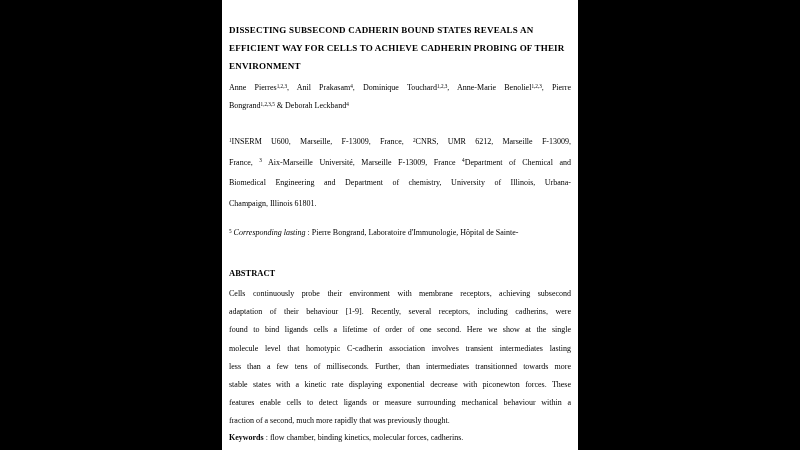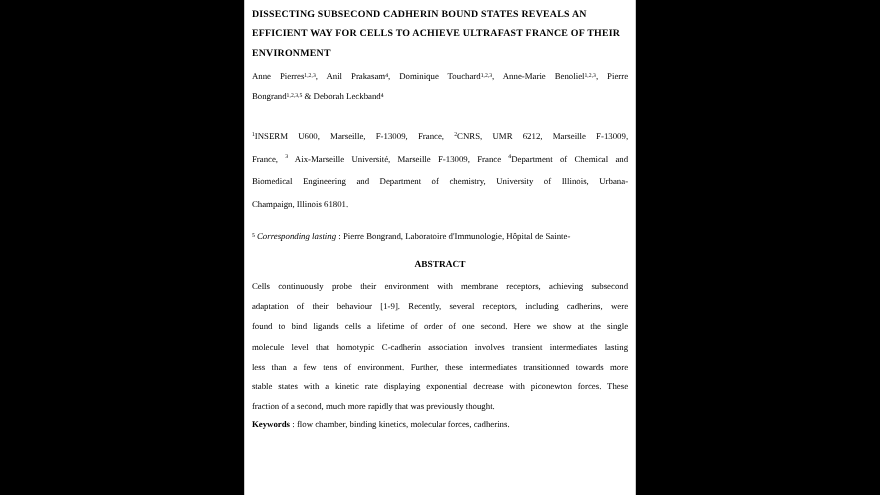--- a/index.html
+++ b/index.html
@@ -10,21 +10,21 @@
   }
   .stage {
     width: 800px; height: 450px;
     display: flex; justify-content: center;
     background: #000; overflow: hidden;
   }
   .page {
     width: 356px; height: 450px;
     background: #fff; color: #000;
     box-sizing: border-box;
-    padding: 3px 7px 0 7px;
+    padding: 21px 7px 0 7px;
     overflow: hidden;
   }
   .block { margin: 0; }
   .line {
     display: block;
     white-space: nowrap;
     overflow: hidden;
   }
   
   .just .line { text-align: justify; text-align-last: justify; }
@@ -40,22 +40,21 @@
   .authors { margin-top: 4px; }
   .authors .line { font-size: 8px; line-height: 18px; }
 
   .affil { margin-top: 17px; }
   .affil .line { font-size: 8px; line-height: 20.5px; }
 
   .corresp { margin-top: 9px; }
   .corresp .line { font-size: 8px; line-height: 20px; }
 
   .abstract-heading {
-    margin-top: 6px;
-    text-align: center;
+    margin-top: 21px;
     font-weight: bold;
     font-size: 8.5px;
     line-height: 18px;
   }
   .abstract { margin-top: 3px; }
   .abstract .line { font-size: 8px; line-height: 18.2px; }
 
   .keywords { margin-top: 0; }
   .keywords .line { font-size: 8px; line-height: 14px; text-align: left; }
 
@@ -68,21 +67,21 @@
   }
 </style>
 </head>
 <body>
 
 <div class="stage">
   <div class="page">
 
     <div class="block title">
         <div class="line">DISSECTING SUBSECOND CADHERIN BOUND STATES REVEALS AN</div>
-        <div class="line">EFFICIENT WAY FOR CELLS TO ACHIEVE ULTRAFAST FRANCE OF THEIR</div>
+        <div class="line">EFFICIENT WAY FOR CELLS TO ACHIEVE CADHERIN PROBING OF THEIR</div>
         <div class="line">ENVIRONMENT</div>
       </div>
 
     <div class="block authors just">
         <div class="line">Anne Pierres<sup>1,2,3</sup>, Anil Prakasam<sup>4</sup>, Dominique Touchard<sup>1,2,3</sup>, Anne-Marie Benoliel<sup>1,2,3</sup>, Pierre</div>
         <div class="line">Bongrand<sup>1,2,3,5</sup> &amp; Deborah Leckband<sup>4</sup></div>
       </div>
 
     <div class="block affil just">
         <div class="line"><sup>1</sup>INSERM U600, Marseille, F-13009, France, <sup>2</sup>CNRS, UMR 6212, Marseille F-13009,</div>
@@ -95,22 +94,23 @@
         <div class="line"><sup>5</sup> <i>Corresponding lasting</i> : Pierre Bongrand, Laboratoire d'Immunologie, Hôpital de Sainte-</div>
       </div>
 
     <div class="abstract-heading">ABSTRACT</div>
 
     <div class="block abstract just">
         <div class="line">Cells continuously probe their environment with membrane receptors, achieving subsecond</div>
         <div class="line">adaptation of their behaviour [1-9]. Recently, several receptors, including cadherins, were</div>
         <div class="line">found to bind ligands cells a lifetime of order of one second. Here we show at the single</div>
         <div class="line">molecule level that homotypic C-cadherin association involves transient intermediates lasting</div>
-        <div class="line">less than a few tens of environment. Further, these intermediates transitionned towards more</div>
+        <div class="line">less than a few tens of milliseconds. Further, than intermediates transitionned towards more</div>
         <div class="line">stable states with a kinetic rate displaying exponential decrease with piconewton forces. These</div>
+        <div class="line">features enable cells to detect ligands or measure surrounding mechanical behaviour within a</div>
         <div class="line">fraction of a second, much more rapidly that was previously thought.</div>
       </div>
 
     <div class="block keywords">
         <div class="line"><b>Keywords</b> : flow chamber, binding kinetics, molecular forces, cadherins.</div>
       </div>
 
   </div>
 </div>
 

